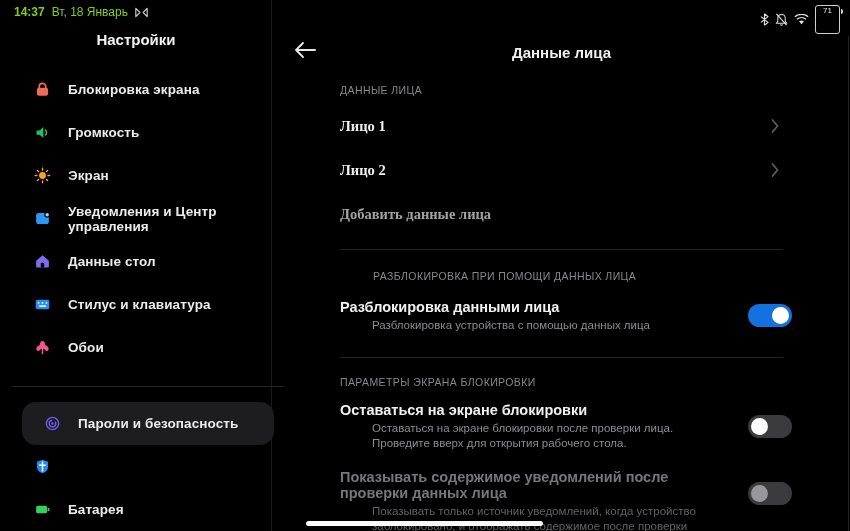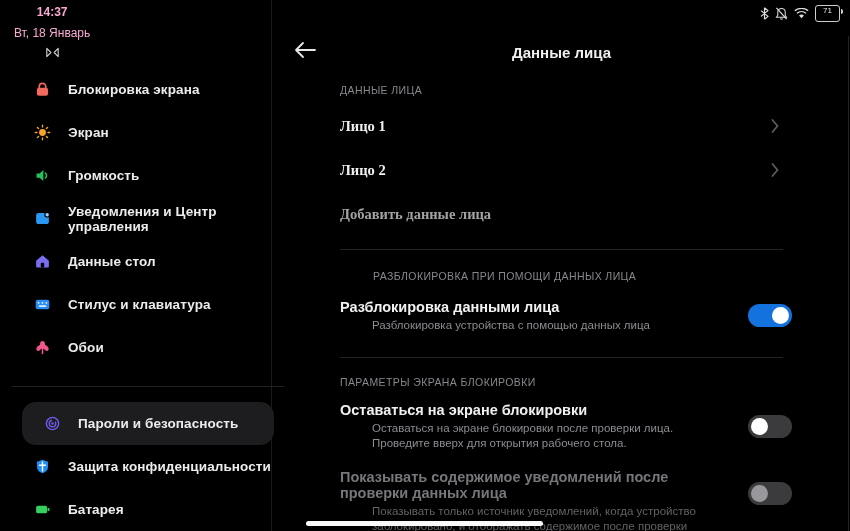--- a/index.html
+++ b/index.html
@@ -2,24 +2,24 @@
 <html><head>
 <meta charset="utf-8">
 <style>
   * { margin:0; padding:0; box-sizing:border-box; }
   html,body { width:850px; height:531px; background:#000; overflow:hidden;
     font-family:"Liberation Sans","DejaVu Sans",sans-serif; color:#ededed; }
 
   
   #statusbar { position:absolute; top:0; left:0; width:850px; height:24px; }
   .sb-left { position:absolute; left:14px; top:5px; display:flex; align-items:center; gap:7px;
-    font-size:12px; color:#f9a8d4;flex-direction:column; }
+    font-size:12px; color:#84cc16; }
   .sb-time { font-weight:700; }
   .sb-right { position:absolute; right:10px; top:5px; display:flex; align-items:center; gap:6px; }
-  .sb-batt { width:25px; height:17px; border:1px solid #cfcfcf; border-radius:3px;
+  .sb-batt { width:25px; height:29px; border:1px solid #cfcfcf; border-radius:3px;
     display:flex; align-items:flex-start; justify-content:center; position:relative;
     font-size:8px; color:#e8e8e8; }
   .sb-batt:after { content:""; position:absolute; right:-4px; top:3px; width:2px; height:5px;
     background:#cfcfcf; border-radius:0 2px 2px 0; }
 
   
   #sidebar { position:absolute; left:0; top:0; width:272px; height:531px;
     border-right:1px solid #1a1a1a; }
   .sb-title { position:absolute; top:31px; left:0; width:272px; text-align:center;
     font-size:15px; font-weight:700; color:#f2f2f2; }
@@ -92,46 +92,47 @@
       <path d="M3.2 5.2 a7.4 7.4 0 0 1 9.6 0" fill="none" stroke="#dedede" stroke-width="1.4"></path>
       <path d="M0.9 2.6 a11 11 0 0 1 14.2 0" fill="none" stroke="#dedede" stroke-width="1.4"></path>
     </svg>
     <div class="sb-batt">
       <span>71</span>
     </div>
   </div>
 </div>
 
 <div id="sidebar">
+  <div class="sb-title">Настройки</div>
   <div id="side-list">
 
     <div class="side-item">
       <svg class="ic" viewBox="0 0 20 20">
         <path d="M6.2 9 V6.6 a3.8 3.8 0 0 1 7.6 0 V9" fill="none" stroke="#f26a5d" stroke-width="2"></path>
         <rect x="3.4" y="8" width="13.2" height="9.4" rx="2.6" fill="#f26a5d"></rect>
       </svg>
       <span class="lbl">Блокировка экрана</span>
+    </div>
+
+    <div class="side-item">
+      <svg class="ic" viewBox="0 0 20 20">
+        <path d="M3 7.5 H6.5 L11 3.5 V16.5 L6.5 12.5 H3 Z" fill="#27c05e"></path>
+        <path d="M13.5 7 a4.2 4.2 0 0 1 0 6" fill="none" stroke="#27c05e" stroke-width="1.8" stroke-linecap="round"></path>
+      </svg>
+      <span class="lbl">Громкость</span>
     </div>
 
     <div class="side-item">
       <svg class="ic" viewBox="0 0 20 20">
         <circle cx="10" cy="10" r="4" fill="#f7a329"></circle>
         <g stroke="#f7a329" stroke-width="1.6" stroke-linecap="round">
           <path d="M10 1.5 V3.5 M10 16.5 V18.5 M1.5 10 H3.5 M16.5 10 H18.5 M4 4 L5.4 5.4 M14.6 14.6 L16 16 M16 4 L14.6 5.4 M5.4 14.6 L4 16"></path>
         </g>
       </svg>
       <span class="lbl">Экран</span>
-    </div>
-
-    <div class="side-item">
-      <svg class="ic" viewBox="0 0 20 20">
-        <path d="M3 7.5 H6.5 L11 3.5 V16.5 L6.5 12.5 H3 Z" fill="#27c05e"></path>
-        <path d="M13.5 7 a4.2 4.2 0 0 1 0 6" fill="none" stroke="#27c05e" stroke-width="1.8" stroke-linecap="round"></path>
-      </svg>
-      <span class="lbl">Громкость</span>
     </div>
 
     <div class="side-item">
       <svg class="ic" viewBox="0 0 20 20">
         <rect x="2.5" y="3.5" width="15" height="13" rx="3" fill="#2b97f1"></rect>
         <circle cx="15.5" cy="5.5" r="3.4" fill="#000"></circle>
         <circle cx="15.5" cy="5.5" r="2" fill="#9bd0ff"></circle>
       </svg>
       <span class="lbl">Уведомления и Центр управления</span>
     </div>
@@ -176,21 +177,20 @@
         <circle cx="10" cy="10" r="1.4" fill="#6f5bf0"></circle>
       </svg>
       <span class="lbl">Пароли и безопасность</span>
     </div>
 
     <div class="side-item">
       <svg class="ic" viewBox="0 0 20 20">
         <path d="M10 2 L16.5 4.5 V10 c0 4.2 -2.8 6.8 -6.5 8 C6.3 16.8 3.5 14.2 3.5 10 V4.5 Z" fill="#1f8df0"></path>
         <path d="M10 4 V16 M6 8.5 H14" stroke="#fff" stroke-width="1.7"></path>
       </svg>
-      <span class="lbl">Защита конфиденциальности</span>
     </div>
 
     <div class="side-item">
       <svg class="ic" viewBox="0 0 20 20">
         <rect x="2.5" y="5.5" width="13" height="9" rx="2.2" fill="#35d05f"></rect>
         <rect x="16" y="8.2" width="2.2" height="3.6" rx="1" fill="#35d05f"></rect>
       </svg>
       <span class="lbl">Батарея</span>
     </div>
 

